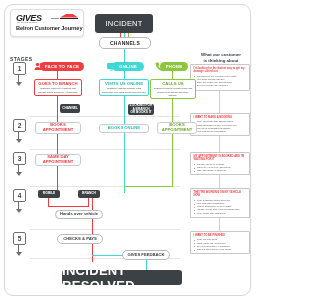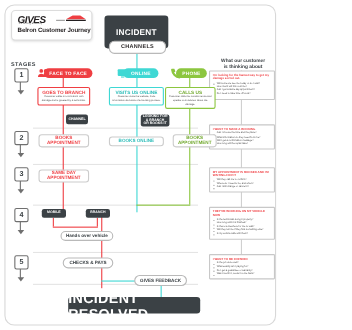--- a/index.html
+++ b/index.html
@@ -18,23 +18,23 @@
   .logo-word{position:absolute;left:5px;top:3px;font-size:9px;font-weight:bold;
              font-style:italic;letter-spacing:-.4px;color:#231f20;}
   .logo-sub{position:absolute;left:6px;top:11px;font-size:2.2px;letter-spacing:.1px;
             color:#5d5d5d;}
   .logo-dash{position:absolute;left:40px;top:8px;width:8px;height:1px;background:#9a9a9a;}
   .logo-belron{position:absolute;left:48px;top:3px;width:20px;height:7px;}
   .logo-tag{position:absolute;left:5px;top:15px;font-size:5.6px;font-weight:bold;
             color:#231f20;letter-spacing:-.1px;}
 
   
-  .incident{position:absolute;left:95px;top:14px;width:58px;height:30px;
+  .incident{position:absolute;left:95px;top:14px;width:58px;height:19px;
             background:#3b4145;border-radius:3px;color:#fff;font-size:7.5px;
-            font-weight:bold;letter-spacing:.2px;display:flex;align-items:center;
+            font-weight:normal;letter-spacing:.2px;display:flex;align-items:center;
             justify-content:center;z-index:30;}
   .channels{position:absolute;left:99px;top:37px;width:50px;height:10px;
             background:#fff;border:1px solid #b9b9b9;border-radius:5px;
             font-size:5px;font-weight:bold;letter-spacing:.3px;
             display:flex;align-items:center;justify-content:center;z-index:30;}
 
   .stages-lbl{position:absolute;left:10px;top:56px;font-size:5px;font-weight:bold;
               letter-spacing:.4px;color:#3b4145;}
 
   

